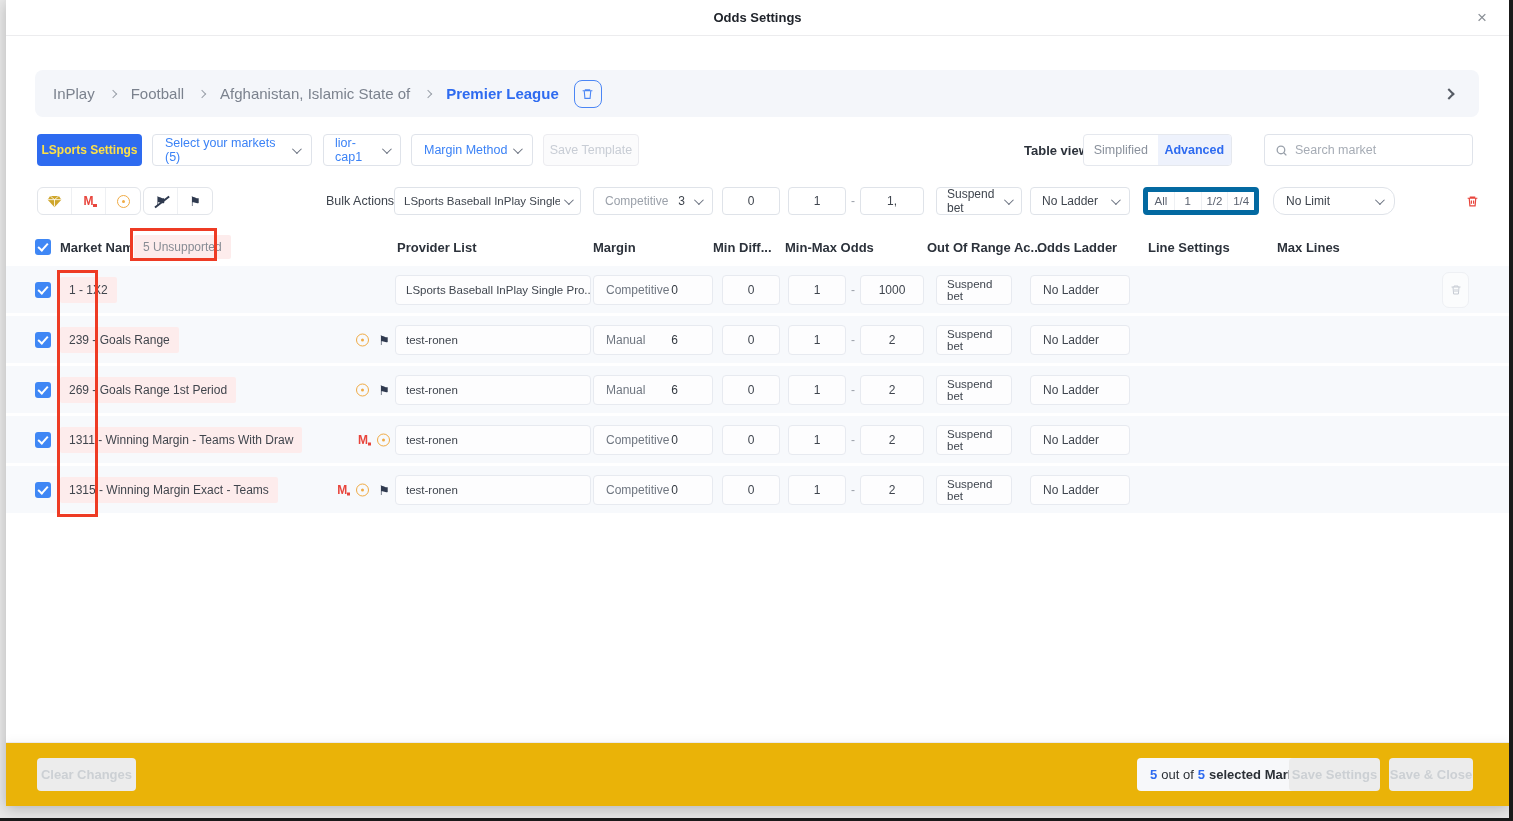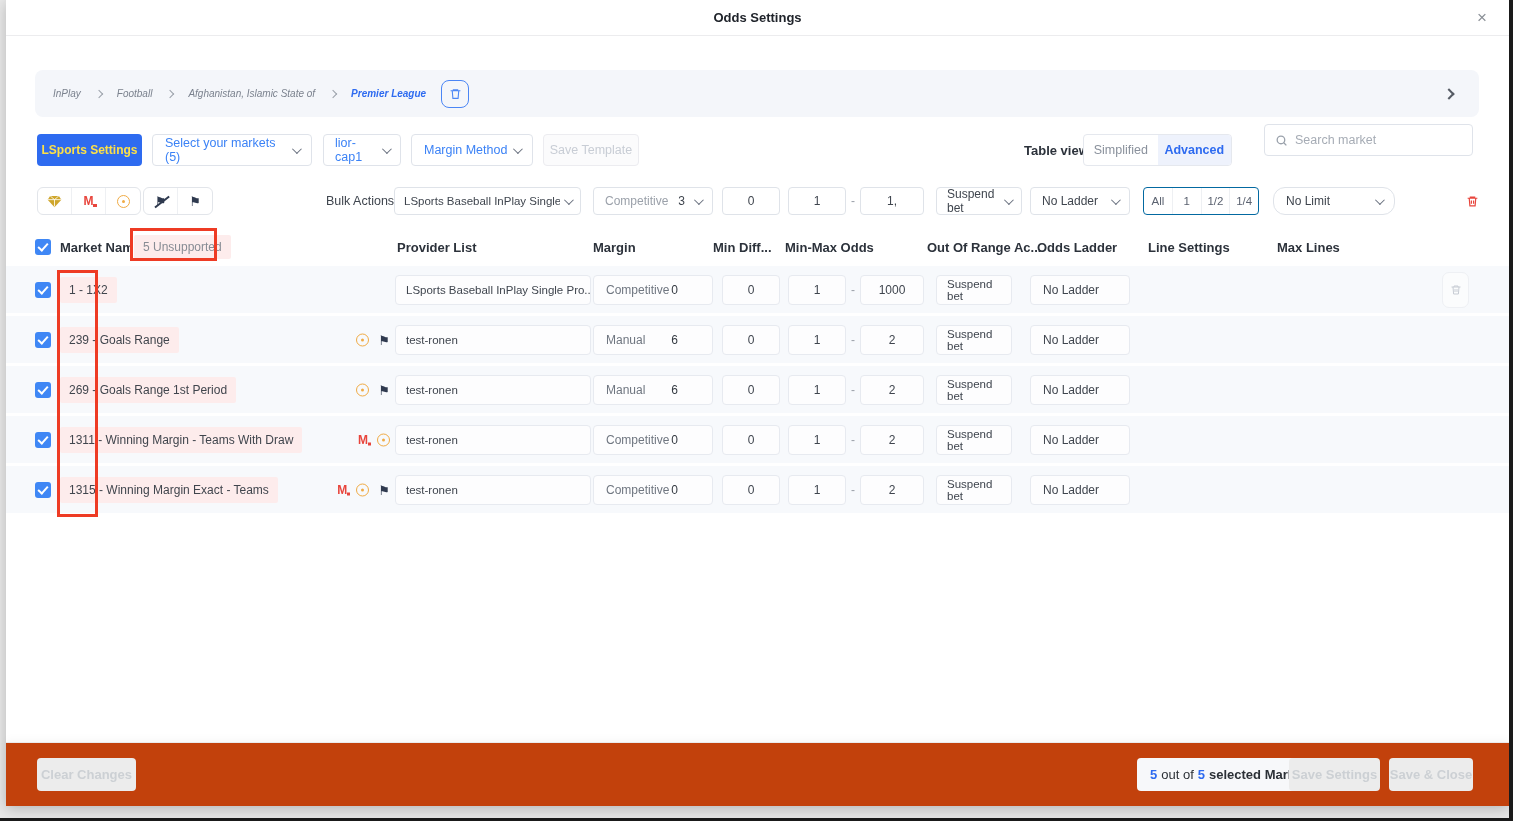--- a/index.html
+++ b/index.html
@@ -8,39 +8,39 @@
   .edge-right { position:absolute; top:0; right:0; width:4px; height:100%; background:#1a1a1a; z-index:60; }
   .edge-bottom { position:absolute; left:0; bottom:0; width:100%; height:3px; background:#1a1a1a; z-index:60; }
   .modal { position:absolute; left:6px; top:0; width:1503px; height:806px; background:#fff; box-shadow:0 3px 14px rgba(0,0,0,.22); }
 
   
   .titlebar { position:relative; height:36px; border-bottom:1px solid #ececee; background:#fff; }
   .title { line-height:36px; text-align:center; font-weight:700; font-size:13px; color:#20242b; }
   .close-btn { position:absolute; right:22px; top:0; height:36px; display:flex; align-items:center; color:#8b9097; font-size:17px; cursor:pointer; }
 
   
-  .crumbbar { position:absolute; left:29px; top:70px; width:1444px; height:47px; background:#f4f6fa; border-radius:8px; display:flex; align-items:center; padding:0 18px; gap:15px; font-size:10px; color:#7b828e;font-style:italic; }
+  .crumbbar { position:absolute; left:29px; top:70px; width:1444px; height:47px; background:#f4f6fa; border-radius:8px; display:flex; align-items:center; padding:0 18px; gap:15px; font-size:15px; color:#7b828e; }
   .chev-sep { width:6px; height:6px; border-top:1.8px solid #9aa0a9; border-right:1.8px solid #9aa0a9; transform:rotate(45deg); flex:0 0 auto; }
   .crumb-current { color:#2e6bf0; font-weight:700; }
   .crumb-btn { width:28px; height:28px; border:1.4px solid #4b86f5; border-radius:8px; display:flex; align-items:center; justify-content:center; color:#4b86f5; cursor:pointer; background:transparent; }
   .bar-chev { position:absolute; right:26px; top:50%; width:8px; height:8px; border-top:2px solid #555b64; border-right:2px solid #555b64; transform:translateY(-50%) rotate(45deg); cursor:pointer; }
 
   
   .ctrl { position:absolute; height:32px; border:1px solid #dfe3ea; border-radius:4px; background:#fff; display:flex; align-items:center; font-size:12.5px; color:#3b82f6; cursor:pointer; }
   .chev { width:7px; height:7px; border-right:1.6px solid #6b7280; border-bottom:1.6px solid #6b7280; transform:rotate(45deg) translateY(-2px); flex:0 0 auto; }
   .btn-primary { position:absolute; left:31px; top:134px; width:105px; height:32px; background:#2e6bf0; border:none; border-radius:4px; color:#fde047; font-weight:700; font-size:12px; display:flex; align-items:center; justify-content:center; cursor:pointer; }
   .dd-markets { left:146px; top:134px; width:160px; justify-content:space-between; padding:0 12px; }
   .dd-lior { left:317px; top:134px; width:78px; justify-content:space-between; padding:0 11px; }
   .dd-marginmethod { left:405px; top:134px; width:122px; justify-content:space-between; padding:0 12px; }
   .btn-savetpl { position:absolute; left:537px; top:134px; width:96px; height:32px; background:#fbfbfc; border:1px solid #ececf0; border-radius:4px; color:#c8cdd5; font-size:12.5px; display:flex; align-items:center; justify-content:center; }
   .tv-label { position:absolute; left:1018px; top:134px; height:32px; display:flex; align-items:center; font-size:13px; font-weight:700; color:#2c323b; }
   .seg-view { position:absolute; left:1077px; top:134px; width:149px; height:32px; border:1px solid #e5e8ee; border-radius:4px; display:flex; overflow:hidden; background:#fff; }
   .seg-view .opt { flex:1; display:flex; align-items:center; justify-content:center; font-size:12.5px; color:#8a919c; cursor:pointer; }
   .seg-view .opt.active { background:#eef2fc; color:#2e6bf0; font-weight:700; }
-  .search-box { position:absolute; left:1258px; top:124px; width:209px; height:32px; border:1px solid #dfe3ea; border-radius:4px; background:#fff; display:flex; align-items:center; padding:0 10px; gap:7px; }
+  .search-box { position:absolute; left:1258px; top:134px; width:209px; height:32px; border:1px solid #dfe3ea; border-radius:4px; background:#fff; display:flex; align-items:center; padding:0 10px; gap:7px; }
   .search-box input { border:none; outline:none; flex:1; font-size:12.5px; color:#3f454e; font-family:"Liberation Sans",sans-serif; background:transparent; }
   .search-box input::placeholder { color:#a6acb5; }
 
   
   .icongroup { position:absolute; top:187px; height:28px; border:1px solid #e2e5ea; border-radius:6px; background:#fff; display:flex; }
   .icell { width:34px; display:flex; align-items:center; justify-content:center; border-right:1px solid #eef0f3; cursor:pointer; }
   .icell:last-child { border-right:none; }
   .g1 { left:31px; } .g2 { left:137px; }
   .bulk-label { position:absolute; left:320px; top:187px; height:28px; display:flex; align-items:center; font-size:12.5px; color:#3f454e; }
   .bctrl { position:absolute; top:187px; height:28px; border:1px solid #dfe3e9; border-radius:4px; background:#fff; display:flex; align-items:center; font-size:12px; color:#3f454e; cursor:pointer; }
@@ -49,21 +49,21 @@
   .b-margin { left:587px; width:120px; padding:0 11px; justify-content:space-between; }
   .b-margin .mt { color:#9ba1aa; }
   .b-margin .rgt { display:flex; align-items:center; gap:9px; }
   .b-num { justify-content:center; }
   .b-mindiff { left:716px; width:58px; }
   .b-min { left:782px; width:58px; }
   .b-max { left:854px; width:64px; }
   .b-dash { position:absolute; left:845px; top:187px; height:28px; display:flex; align-items:center; color:#9aa0a8; font-size:12px; }
   .b-suspend { left:930px; width:86px; padding:0 10px; justify-content:space-between; }
   .b-ladder { left:1024px; width:100px; padding:0 11px; justify-content:space-between; }
-  .seg-lines { position:absolute; left:1137px; top:187px; width:116px; height:28px; border:1px solid #0369a1; border-radius:4px; background:#fff; display:flex; overflow:hidden; }
+  .seg-lines { position:absolute; left:1137px; top:187px; width:116px; height:28px; border:5px solid #0369a1; border-radius:4px; background:#fff; display:flex; overflow:hidden; }
   .seg-lines .lopt { flex:1; display:flex; align-items:center; justify-content:center; font-size:11.5px; color:#5b6270; border-right:1px solid #eef0f3; cursor:pointer; }
   .seg-lines .lopt:last-child { border-right:none; }
   .b-nolimit { left:1267px; width:122px; padding:0 12px; justify-content:space-between;border-radius:12px; }
   .bulk-trash { position:absolute; left:1460px; top:187px; height:28px; display:flex; align-items:center; color:#e8453c; cursor:pointer; }
 
   
   .theader { position:absolute; left:0; top:228px; width:1503px; height:38px; }
   .th { position:absolute; top:50%; transform:translateY(-50%); font-size:13px; font-weight:700; color:#2c323b; white-space:nowrap; }
   .badge-unsupported { position:absolute; left:128px; top:50%; transform:translateY(-50%); background:#fdecec; color:#878c94; font-size:12px; padding:5px 9px; border-radius:2px; white-space:nowrap; }
   .checkbox { position:absolute; left:29px; top:50%; transform:translateY(-50%); width:16px; height:16px; background:#3f87f5; border-radius:3px; cursor:pointer; }
@@ -94,21 +94,21 @@
   .flagoff-ic::after { content:""; position:absolute; left:-2px; top:6px; width:18px; height:1.8px; background:#2f3a4f; transform:rotate(-38deg); }
   .m-ic { position:relative; color:#e8453c; font-weight:800; font-size:12px; line-height:1; font-style:normal; }
   .m-ic::after { content:""; position:absolute; right:-3px; bottom:0; width:3.4px; height:3.4px; background:#e8453c; }
 
   
   .anno { position:absolute; border:3px solid #ee3b24; z-index:50; pointer-events:none; }
   .anno-badge { left:124px; top:228px; width:87px; height:33px; }
   .anno-ids { left:51px; top:270px; width:41px; height:247px; }
 
   
-  .footer { position:absolute; left:0; top:742px; width:1503px; height:64px; background:#c2410c; border-top:1px solid #eaeaec; box-shadow:0 -3px 8px rgba(0,0,0,.03); }
+  .footer { position:absolute; left:0; top:742px; width:1503px; height:64px; background:#eab308; border-top:1px solid #eaeaec; box-shadow:0 -3px 8px rgba(0,0,0,.03); }
   .btn-disabled { position:absolute; top:15px; height:33px; background:#ececec; border:none; border-radius:4px; color:#ccd0d4; font-weight:700; font-size:13px; display:flex; align-items:center; justify-content:center; font-family:"Liberation Sans",sans-serif; }
   .btn-clear { left:31px; width:99px; }
   .btn-savesettings { left:1283px; width:91px; }
   .btn-saveclose { left:1383px; width:84px; }
   .summary { position:absolute; left:1131px; top:15px; height:33px; display:flex; align-items:center; gap:4px; padding:0 13px; background:#f7f8fa; border-radius:4px; font-size:13px; color:#2b3036; }
   .summary .blue { color:#2e6bf0; font-weight:700; }
   .summary .bold { font-weight:700; }
 </style>
 </head>
 <body>

